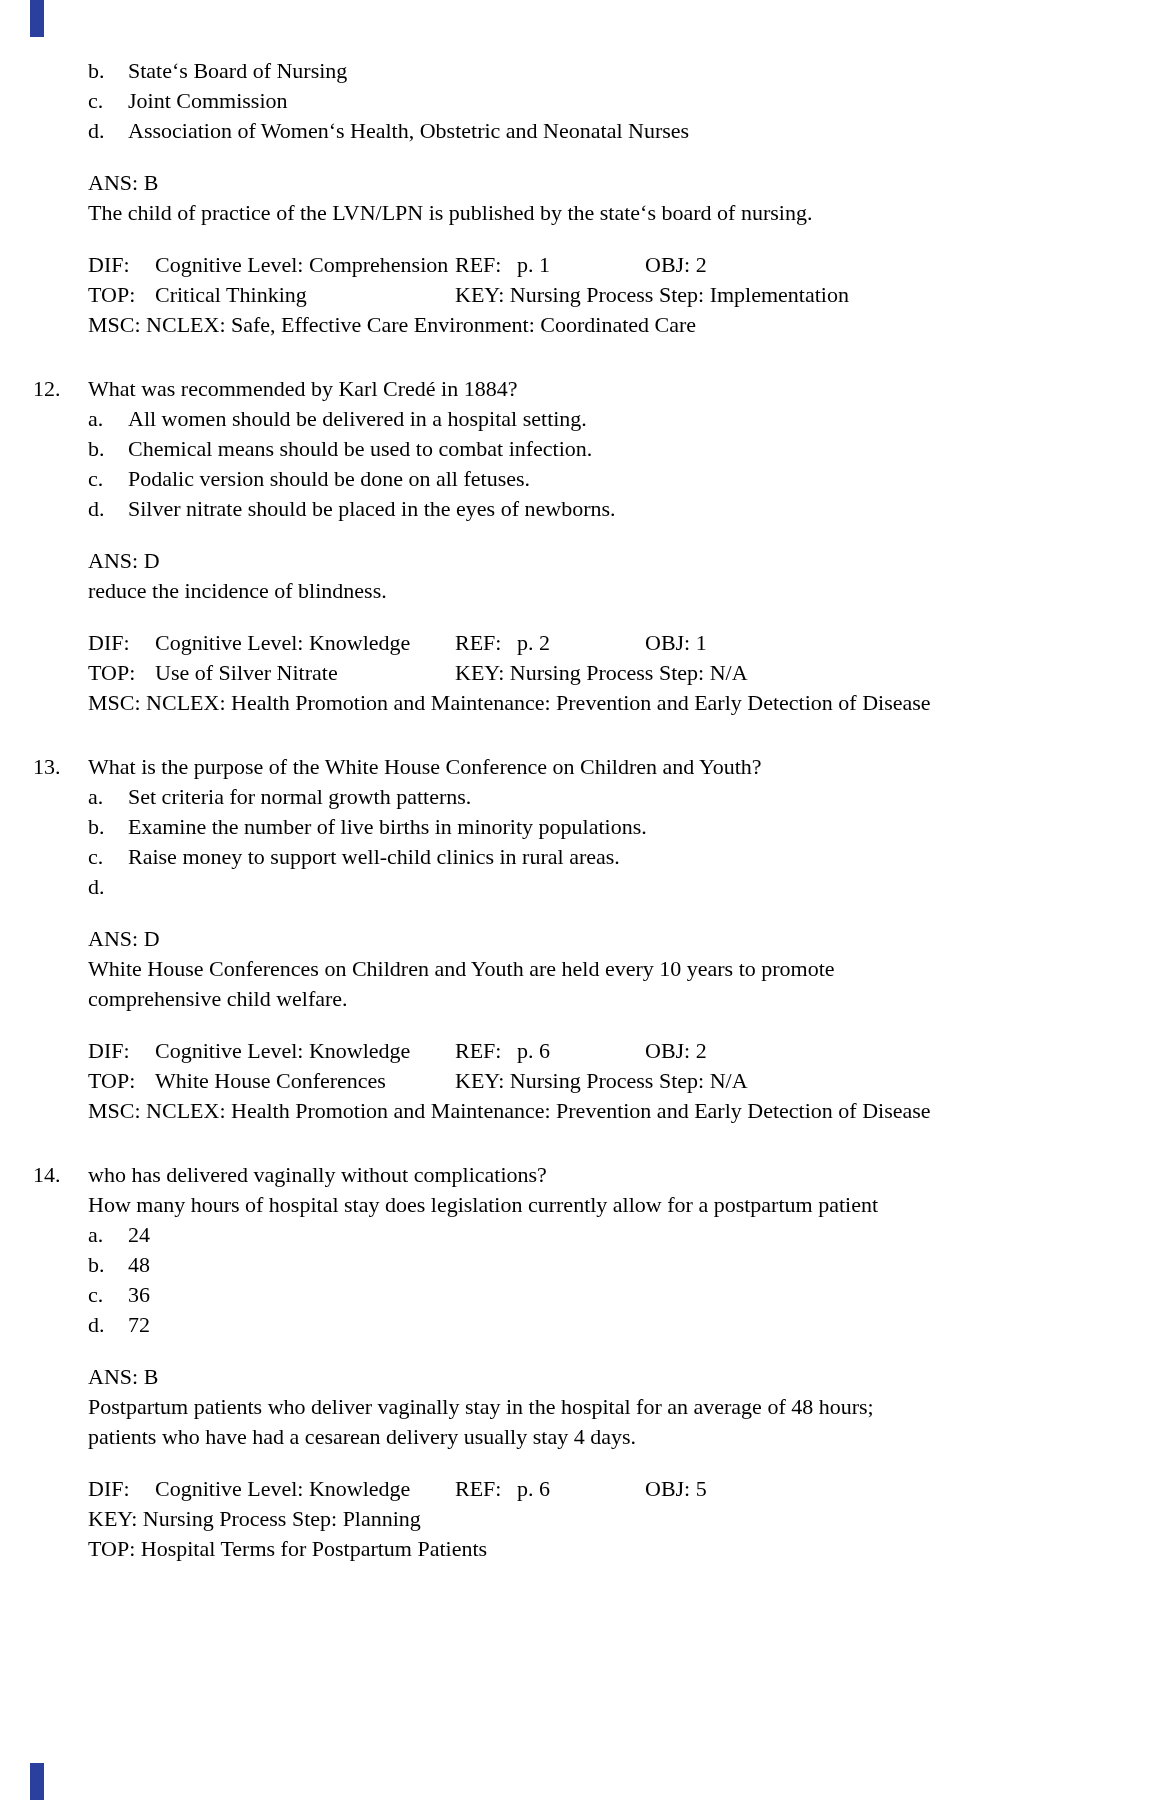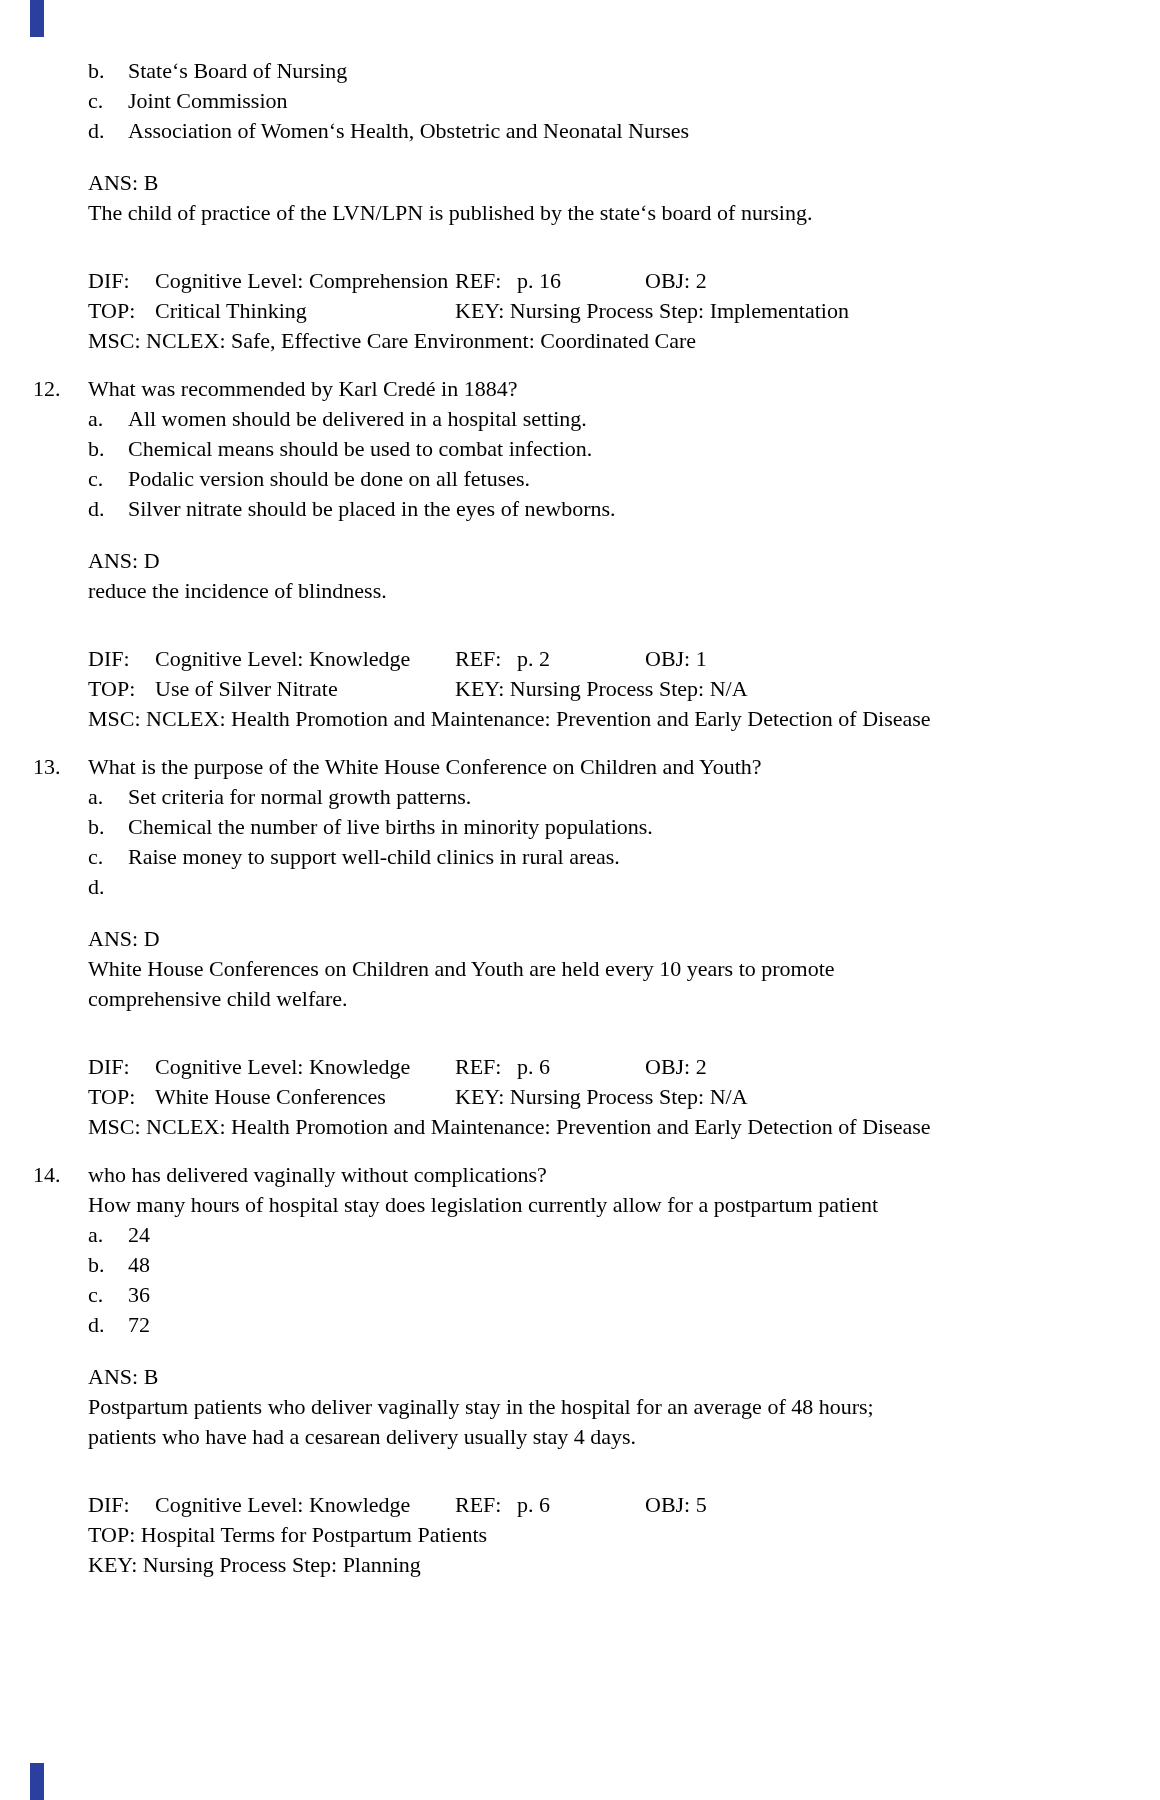--- a/index.html
+++ b/index.html
@@ -16,21 +16,21 @@
   .edge-marker { position: absolute; left: 30px; width: 14px; height: 37px; background: #2b3f9e; }
   .edge-marker.top { top: 0; }
   .edge-marker.bottom { bottom: 0; }
   .doc { position: absolute; left: 88px; top: 56px; width: 1010px; }
   .opt { display: flex; }
   .opt-letter { width: 40px; flex: none; }
   .gap { height: 22px; }
   .qblock { position: relative; margin-top: 34px; }
   .q-num { position: absolute; left: -55px; top: 0; }
   .meta-row { position: relative; height: 30px; }
-  .seg { position: absolute; top: 16px; white-space: nowrap; text-align: center; }
+  .seg { position: absolute; top: 0; white-space: nowrap; text-align: center; }
   .c0 { left: 0; }
   .c1 { left: 67px; }
   .c2 { left: 367px; }
   .c3 { left: 429px; }
   .c4 { left: 557px; }
 </style>
 </head>
 <body>
 
 <div class="edge-marker top" style="background: rgb(43, 63, 158);"></div>
@@ -54,21 +54,21 @@
 
     <div class="gap"></div>
     <div><span>ANS:</span> <span>B</span></div>
     <div>The child of practice of the LVN/LPN is published by the state‘s board of nursing.</div>
 
     <div class="gap"></div>
     <div class="meta-row">
       <span class="seg c0">DIF:</span>
       <span class="seg c1">Cognitive Level: Comprehension</span>
       <span class="seg c2">REF:</span>
-      <span class="seg c3">p. 16</span>
+      <span class="seg c3">p. 1</span>
       <span class="seg c4"><span>OBJ:</span> <span>2</span></span>
     </div>
     <div class="meta-row">
       <span class="seg c0">TOP:</span>
       <span class="seg c1">Critical Thinking</span>
       <span class="seg c2"><span>KEY:</span> <span>Nursing Process Step: Implementation</span></span>
     </div>
     <div class="meta-row">
       <span class="seg c0"><span>MSC:</span> <span>NCLEX: Safe, Effective Care Environment: Coordinated Care</span></span>
     </div>
@@ -118,21 +118,21 @@
 
   <div class="qblock">
     <span class="q-num">13.</span>
     <div>What is the purpose of the White House Conference on Children and Youth?</div>
     <div class="opt">
       <span class="opt-letter">a.</span>
       <span>Set criteria for normal growth patterns.</span>
     </div>
     <div class="opt">
       <span class="opt-letter">b.</span>
-      <span>Chemical the number of live births in minority populations.</span>
+      <span>Examine the number of live births in minority populations.</span>
     </div>
     <div class="opt">
       <span class="opt-letter">c.</span>
       <span>Raise money to support well-child clinics in rural areas.</span>
     </div>
     <div class="opt">
       <span class="opt-letter">d.</span>
     </div>
 
     <div class="gap"></div>
@@ -186,20 +186,20 @@
 
     <div class="gap"></div>
     <div class="meta-row">
       <span class="seg c0">DIF:</span>
       <span class="seg c1">Cognitive Level: Knowledge</span>
       <span class="seg c2">REF:</span>
       <span class="seg c3">p. 6</span>
       <span class="seg c4"><span>OBJ:</span> <span>5</span></span>
     </div>
     <div class="meta-row">
+      <span class="seg c0"><span>KEY:</span> <span>Nursing Process Step: Planning</span></span>
+    </div>
+    <div class="meta-row">
       <span class="seg c0"><span>TOP:</span> <span>Hospital Terms for Postpartum Patients</span></span>
     </div>
-    <div class="meta-row">
-      <span class="seg c0"><span>KEY:</span> <span>Nursing Process Step: Planning</span></span>
-    </div>
   </div>
 
 </div>
 
 </body></html>

